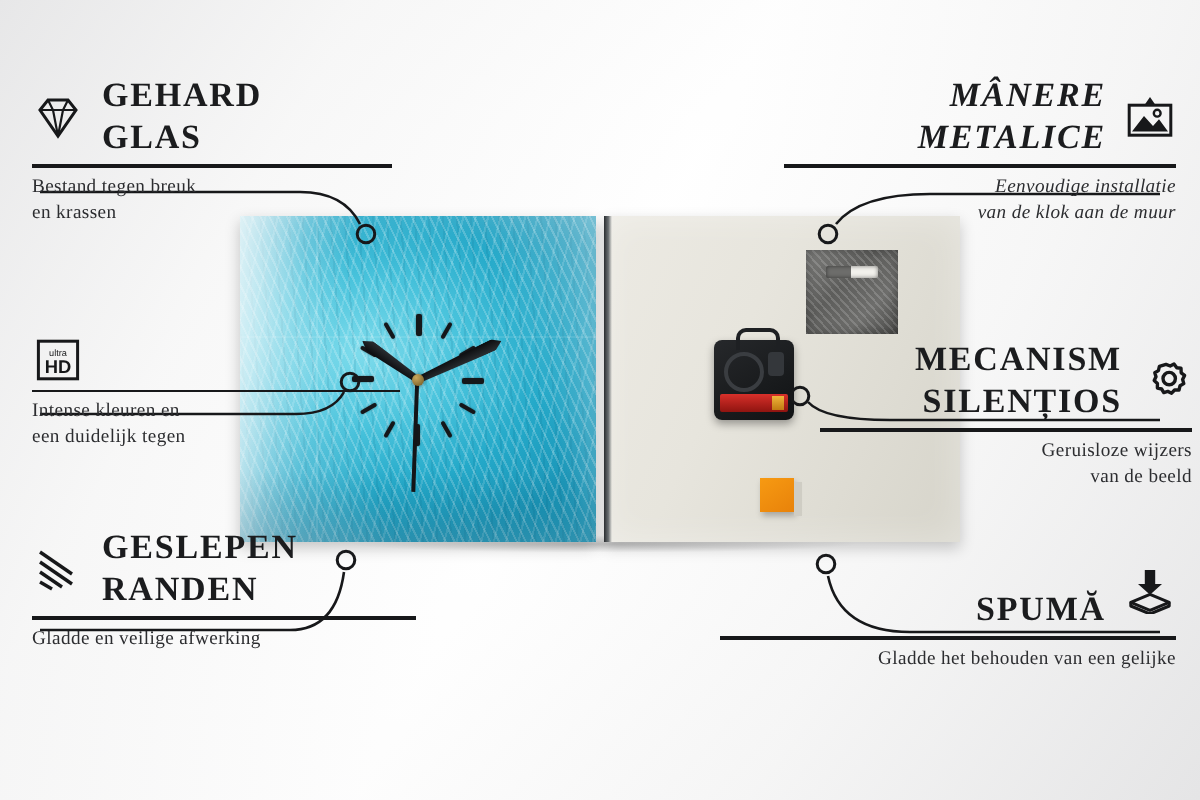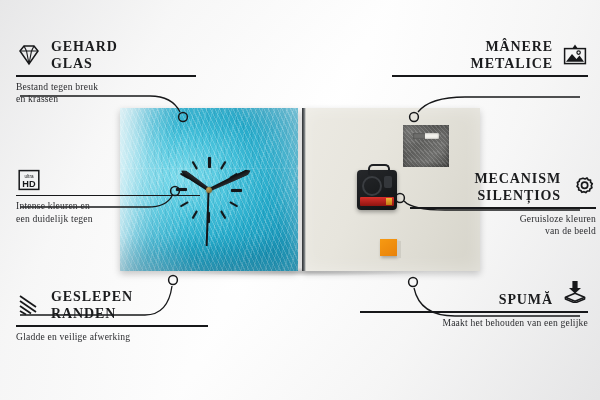--- a/index.html
+++ b/index.html
@@ -141,36 +141,36 @@
     position:absolute;left:126px;top:266px;width:352px;height:12px;
     background:radial-gradient(ellipse 50% 50% at 50% 50%, rgba(0,0,0,.20), rgba(0,0,0,0) 72%);
   }
 
   
   .callout{position:absolute;}
   .callout .head{display:flex;align-items:center;gap:9px;}
   .callout.left .head{justify-content:flex-start;}
   .callout.right .head{justify-content:flex-end;}
   .title{
-    font-size:14px;letter-spacing:.9px;color:#1b1c1e;
+    font-size:17px;letter-spacing:.9px;color:#1b1c1e;
     font-weight:bold;line-height:1.22;text-transform:uppercase;
   }
   .callout.right .title{text-align:right;}
   .rule{height:1.4px;background:#17181a;margin-top:3px;}
   .desc{
     font-size:9.6px;color:#2c2d30;line-height:1.35;margin-top:4px;letter-spacing:.2px;
   }
   .callout.right .desc{text-align:right;}
   .ico{width:26px;height:24px;flex:0 0 26px;color:#17181a;}
   .ico svg{display:block;width:100%;height:100%;}
 
   .c1{left:16px;top:38px;width:180px;}
   .c2{left:16px;top:168px;width:184px;}
-  .c3{left:16px;top:288px;width:192px;}
-  .c4{right:12px;top:38px;width:196px;}
+  .c3{left:16px;top:264px;width:192px;}
+  .c4{right:12px;top:38px;width:196px;font-style:italic;}
   .c5{right:4px;top:170px;width:186px;}
   .c6{right:12px;top:274px;width:228px;}
 
   .leader{position:absolute;left:0;top:0;width:600px;height:400px;pointer-events:none;}
   .leader path{fill:none;stroke:#17181a;stroke-width:1.3;}
   .leader circle{fill:none;stroke:#17181a;stroke-width:1.5;}
 </style>
 </head>
 <body>
 
@@ -331,54 +331,58 @@
       <span class="ico">
         <svg viewBox="0 0 26 24">
           <path d="M13 1.5 L10.6 5 H15.4 Z" fill="currentColor"></path>
           <rect x="2.6" y="5.6" width="20.8" height="15" fill="none" stroke="currentColor" stroke-width="1.5"></rect>
           <path d="M4 18.8 L10 11 L14.5 16 L17.5 12.6 L22 18.8 Z" fill="currentColor"></path>
           <circle cx="16.6" cy="9.6" r="1.7" fill="none" stroke="currentColor" stroke-width="1.2"></circle>
         </svg>
       </span>
     </div>
     <div class="rule"></div>
+    <div class="desc">
+      <span>Eenvoudige installatie</span><br>
+      <span>van de klok aan de muur</span>
+    </div>
   </div>
 
   <div class="callout right c5">
     <div class="head">
       <span class="title">
         <span>MECANISM</span><br>
         <span>SILENȚIOS</span>
       </span>
       <span class="ico">
         <svg viewBox="0 0 26 24">
           <path d="M13 3.2 L15.1 4.0 L17.0 3.0 L18.4 4.9 L20.5 5.1 L20.6 7.4 L22.3 8.7 L21.3 10.7 L21.9 12.8 L20.0 13.9 L19.5 16.0 L17.3 16.0 L15.8 17.6 L13.9 16.7 L11.9 17.3 L10.8 15.5 L8.7 15.0 L8.7 12.8 L7.1 11.3 L8.0 9.4 L7.4 7.4 L9.2 6.3 L9.7 4.2 Z" fill="none" stroke="currentColor" stroke-width="1.7" stroke-linejoin="round"></path>
           <circle cx="14.6" cy="10.3" r="3.1" fill="none" stroke="currentColor" stroke-width="1.7"></circle>
         </svg>
       </span>
     </div>
     <div class="rule"></div>
     <div class="desc">
-      <span>Geruisloze kleuren</span><br>
+      <span>Geruisloze wijzers</span><br>
       <span>van de beeld</span>
     </div>
   </div>
 
   <div class="callout right c6">
     <div class="head">
       <span class="title">
         <br>
         <span>SPUMĂ</span>
       </span>
       <span class="ico">
         <svg viewBox="0 0 26 24">
           <path d="M10.4 2 H15.6 V9 H19 L13 14.4 L7 9 H10.4 Z" fill="currentColor"></path>
           <path d="M13 14.2 L22.6 18.2 L13 22.2 L3.4 18.2 Z" fill="none" stroke="currentColor" stroke-width="1.5" stroke-linejoin="round"></path>
           <path d="M3.4 18.2 V20.0 L13 24 L22.6 20.0 V18.2" fill="none" stroke="currentColor" stroke-width="1.5" stroke-linejoin="round"></path>
         </svg>
       </span>
     </div>
     <div class="rule"></div>
     <div class="desc">
-      <span>Maakt het behouden van een gelijke</span><br>
+      <span>Gladde het behouden van een gelijke</span><br>
     </div>
   </div>
 </div>
 
 </body></html>

